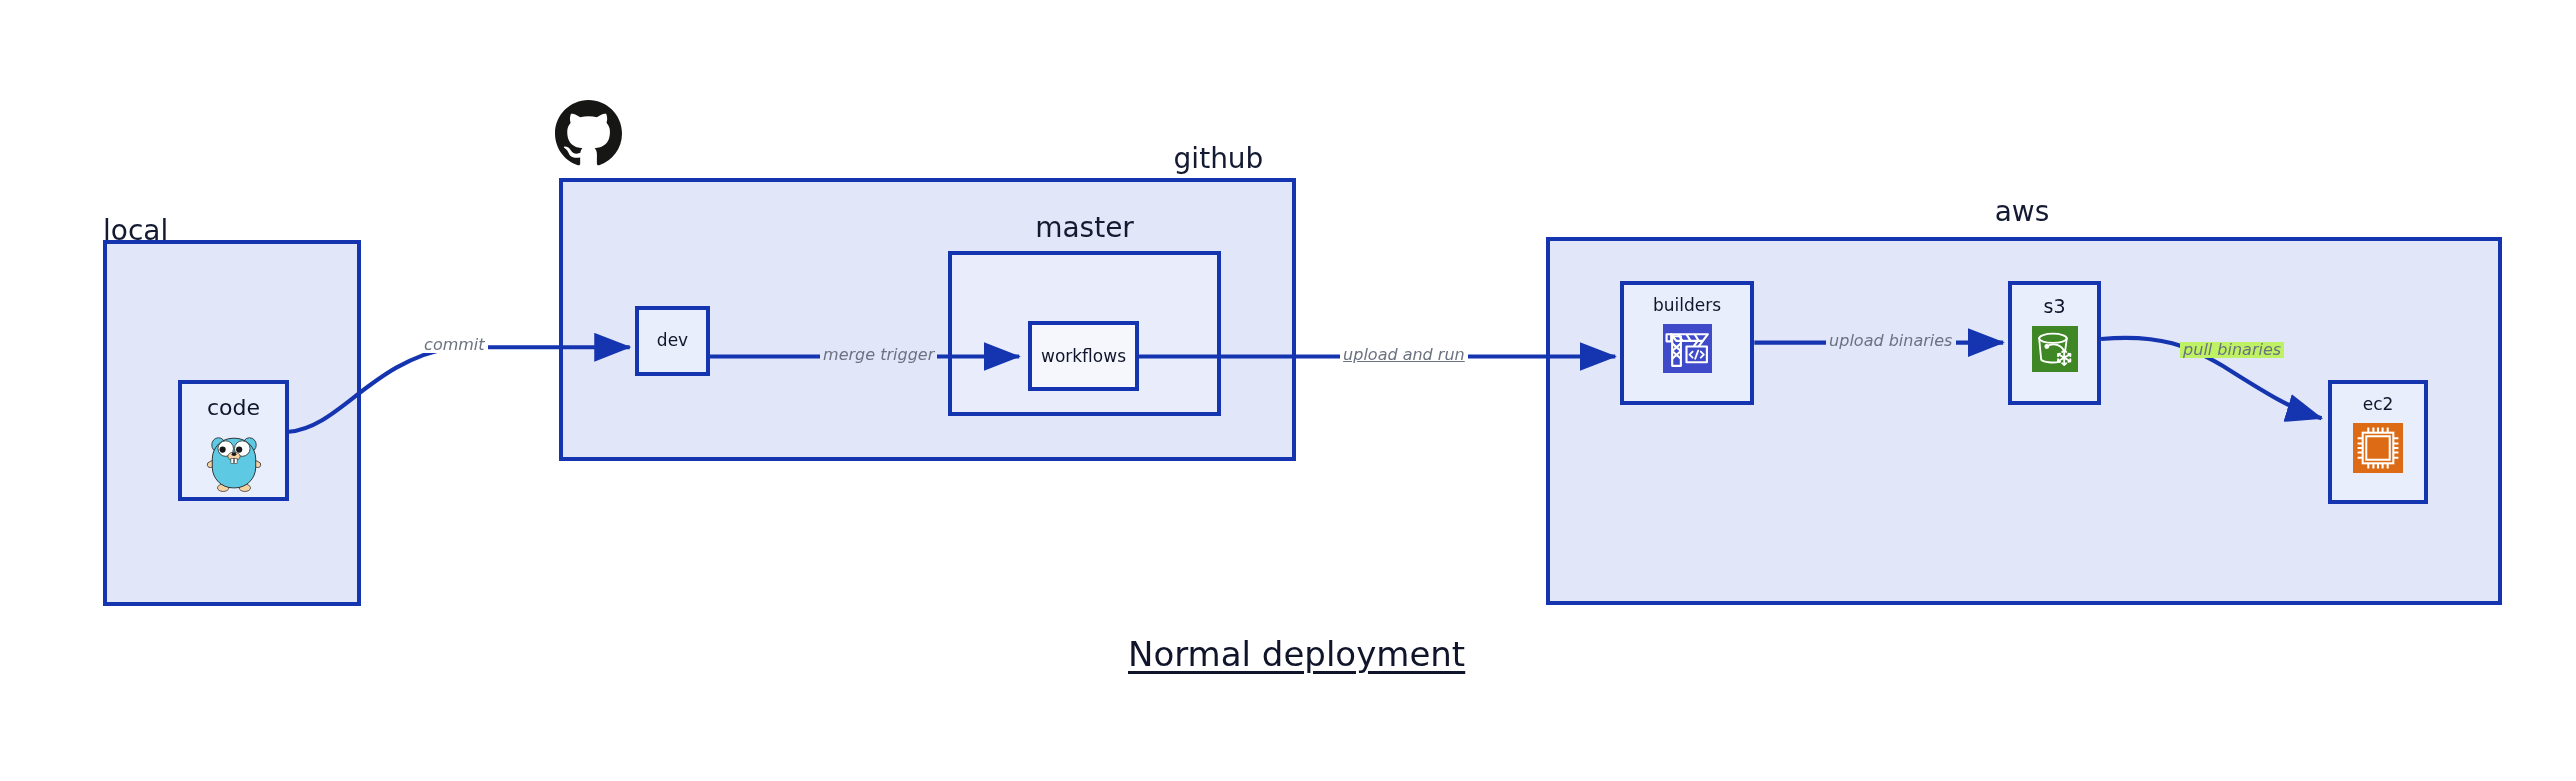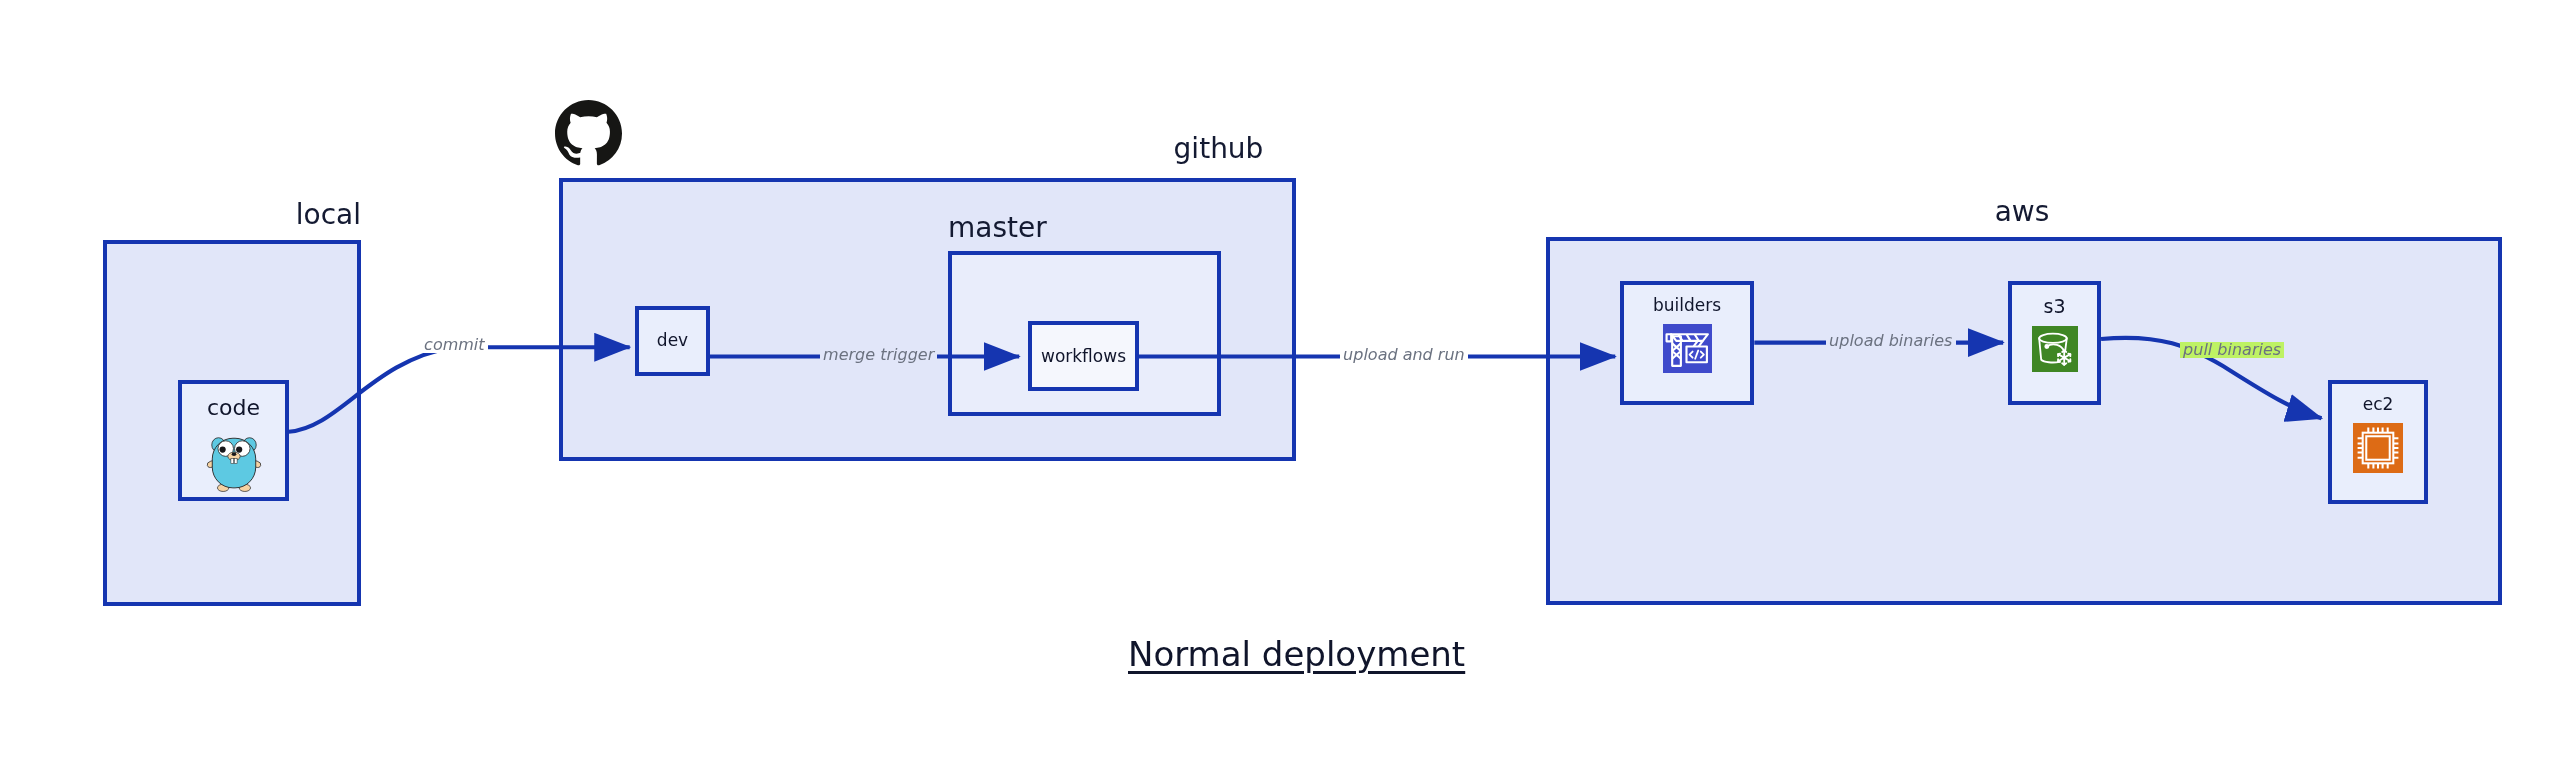--- a/index.html
+++ b/index.html
@@ -80,21 +80,21 @@
 
   #edges { position: absolute; left: 0; top: 0; width: 2604px; height: 781px; }
   #octocat { position: absolute; }
 </style>
 </head>
 <body>
 
 <div id="canvas">
 
   <div class="group" style="left:103px; top:240px; width:258px; height:366px;"></div>
-  <div class="group-label" style="left:103px; top:201px; width:258px; text-align:right; font-size:28px;">local</div>
+  <div class="group-label" style="left:103px; top:217px; width:258px; text-align:left; font-size:28px;">local</div>
 
   <div class="node" style="left:178px; top:380px; width:111px; height:121px;">
     <div class="node-label" style="font-size:22px; margin-top:13.4px;">code</div>
     <div class="node-icon" style="margin-top:11.3px;">
       <svg width="56" height="61" viewBox="0 0 108 118">
 
         <ellipse cx="24" cy="27" rx="13" ry="14" fill="#5dc9e2" stroke="#2a2a2a" stroke-width="1.6"></ellipse>
         <ellipse cx="84" cy="27" rx="13" ry="14" fill="#5dc9e2" stroke="#2a2a2a" stroke-width="1.6"></ellipse>
 
         <ellipse cx="11" cy="64" rx="9" ry="6" fill="#f6d2a2" stroke="#2a2a2a" stroke-width="1.4" transform="rotate(-18 11 64)"></ellipse>
@@ -113,39 +113,39 @@
         <ellipse cx="54" cy="49" rx="12" ry="8" fill="#f6d2a2" stroke="#2a2a2a" stroke-width="1.4"></ellipse>
         <ellipse cx="54" cy="45" rx="4.5" ry="3.4" fill="#17171a"></ellipse>
 
         <rect x="48" y="53" width="5.5" height="10" fill="#ffffff" stroke="#2a2a2a" stroke-width="1.1"></rect>
         <rect x="54.5" y="53" width="5.5" height="10" fill="#ffffff" stroke="#2a2a2a" stroke-width="1.1"></rect>
       </svg>
     </div>
   </div>
 
   <div class="group" style="left:559px; top:178px; width:737px; height:283px;"></div>
-  <div class="group-label" style="left:1141px; top:135px; width:155px; text-align:center; font-size:28px;">github</div>
+  <div class="group-label" style="left:1141px; top:145px; width:155px; text-align:center; font-size:28px;">github</div>
 
   <div id="octocat" style="left:555px; top:100px; width:67px; height:67px;">
     <svg width="67" height="67" viewBox="0 0 16 16" fill="#161614">
       <path d="M8 0C3.58 0 0 3.58 0 8c0 3.54 2.29 6.53 5.47 7.59.4.07.55-.17.55-.38
         0-.19-.01-.82-.01-1.49-2.01.37-2.53-.49-2.69-.94-.09-.23-.48-.94-.82-1.13-.28-.15-.68-.52-.01-.53.63-.01
         1.08.58 1.23.82.72 1.21 1.87.87 2.33.66.07-.52.28-.87.51-1.07-1.78-.2-3.64-.89-3.64-3.95
         0-.87.31-1.59.82-2.15-.08-.2-.36-1.02.08-2.12 0 0 .67-.21 2.2.82.64-.18 1.32-.27 2-.27s1.36.09
         2 .27c1.53-1.04 2.2-.82 2.2-.82.44 1.1.16 1.92.08 2.12.51.56.82 1.27.82 2.15 0 3.07-1.87 3.75-3.65
         3.95.29.25.54.73.54 1.48 0 1.07-.01 1.93-.01 2.2 0 .21.15.46.55.38A8.012 8.012 0 0 0 16 8c0-4.42-3.58-8-8-8z"></path>
     </svg>
   </div>
 
   <div class="node" style="left:635px; top:306px; width:75px; height:70px;">
     <div class="node-label" style="font-size:17px; margin-top:21.6px;">dev</div>
   </div>
 
   <div class="group level2" style="left:948px; top:251px; width:273px; height:165px;"></div>
-  <div class="group-label" style="left:948px; top:214px; width:273px; text-align:left; font-size:28px;">master</div>
+  <div class="group-label" style="left:948px; top:214px; width:273px; text-align:center; font-size:28px;">master</div>
 
   <div class="node white" style="left:1028px; top:321px; width:111px; height:70px;">
     <div class="node-label" style="font-size:17px; margin-top:23px;">workflows</div>
   </div>
 
   <div class="group" style="left:1546px; top:237px; width:956px; height:368px;"></div>
   <div class="group-label" style="left:1906px; top:198px; width:232px; text-align:center; font-size:28px;">aws</div>
 
   <div class="node" style="left:1620px; top:281px; width:134px; height:124px;">
     <div class="node-label" style="font-size:17px; margin-top:12.4px;">builders</div>
@@ -233,21 +233,21 @@
 
     <path d="M 3405 665 L 3888 665" fill="none" stroke="#1535b0" stroke-width="8" marker-end="url(#arrowhead)"></path>
 
     <path d="M 4078 658 C 4190 648, 4250 670, 4330 720 C 4400 764, 4450 795, 4506 812" fill="none" stroke="#1535b0" stroke-width="8" marker-end="url(#arrowhead)"></path>
   </svg>
 
   <div class="edge-label" style="left:421px; top:337px; font-size:16px;">commit</div>
 
   <div class="edge-label on-fill" style="left:820px; top:347px; font-size:16px; background:#e1e6f9;">merge trigger</div>
 
-  <div class="edge-label" style="left:1340px; top:347px; font-size:16px;">upload and run</div>
+  <div class="edge-label" style="left:1340px; top:347px; font-size:16px;text-decoration:underline;">upload and run</div>
 
   <div class="edge-label on-fill" style="left:1826px; top:333px; font-size:16px; background:#e1e6f9;">upload binaries</div>
 
   <div class="edge-label on-fill" style="left:2180px; top:342px; font-size:16px; background:#bef264;">pull binaries</div>
 
   <div id="diagram-title" style="left:1128px; top:637px; font-size:34px;">Normal deployment</div>
 
 </div>
 
 

